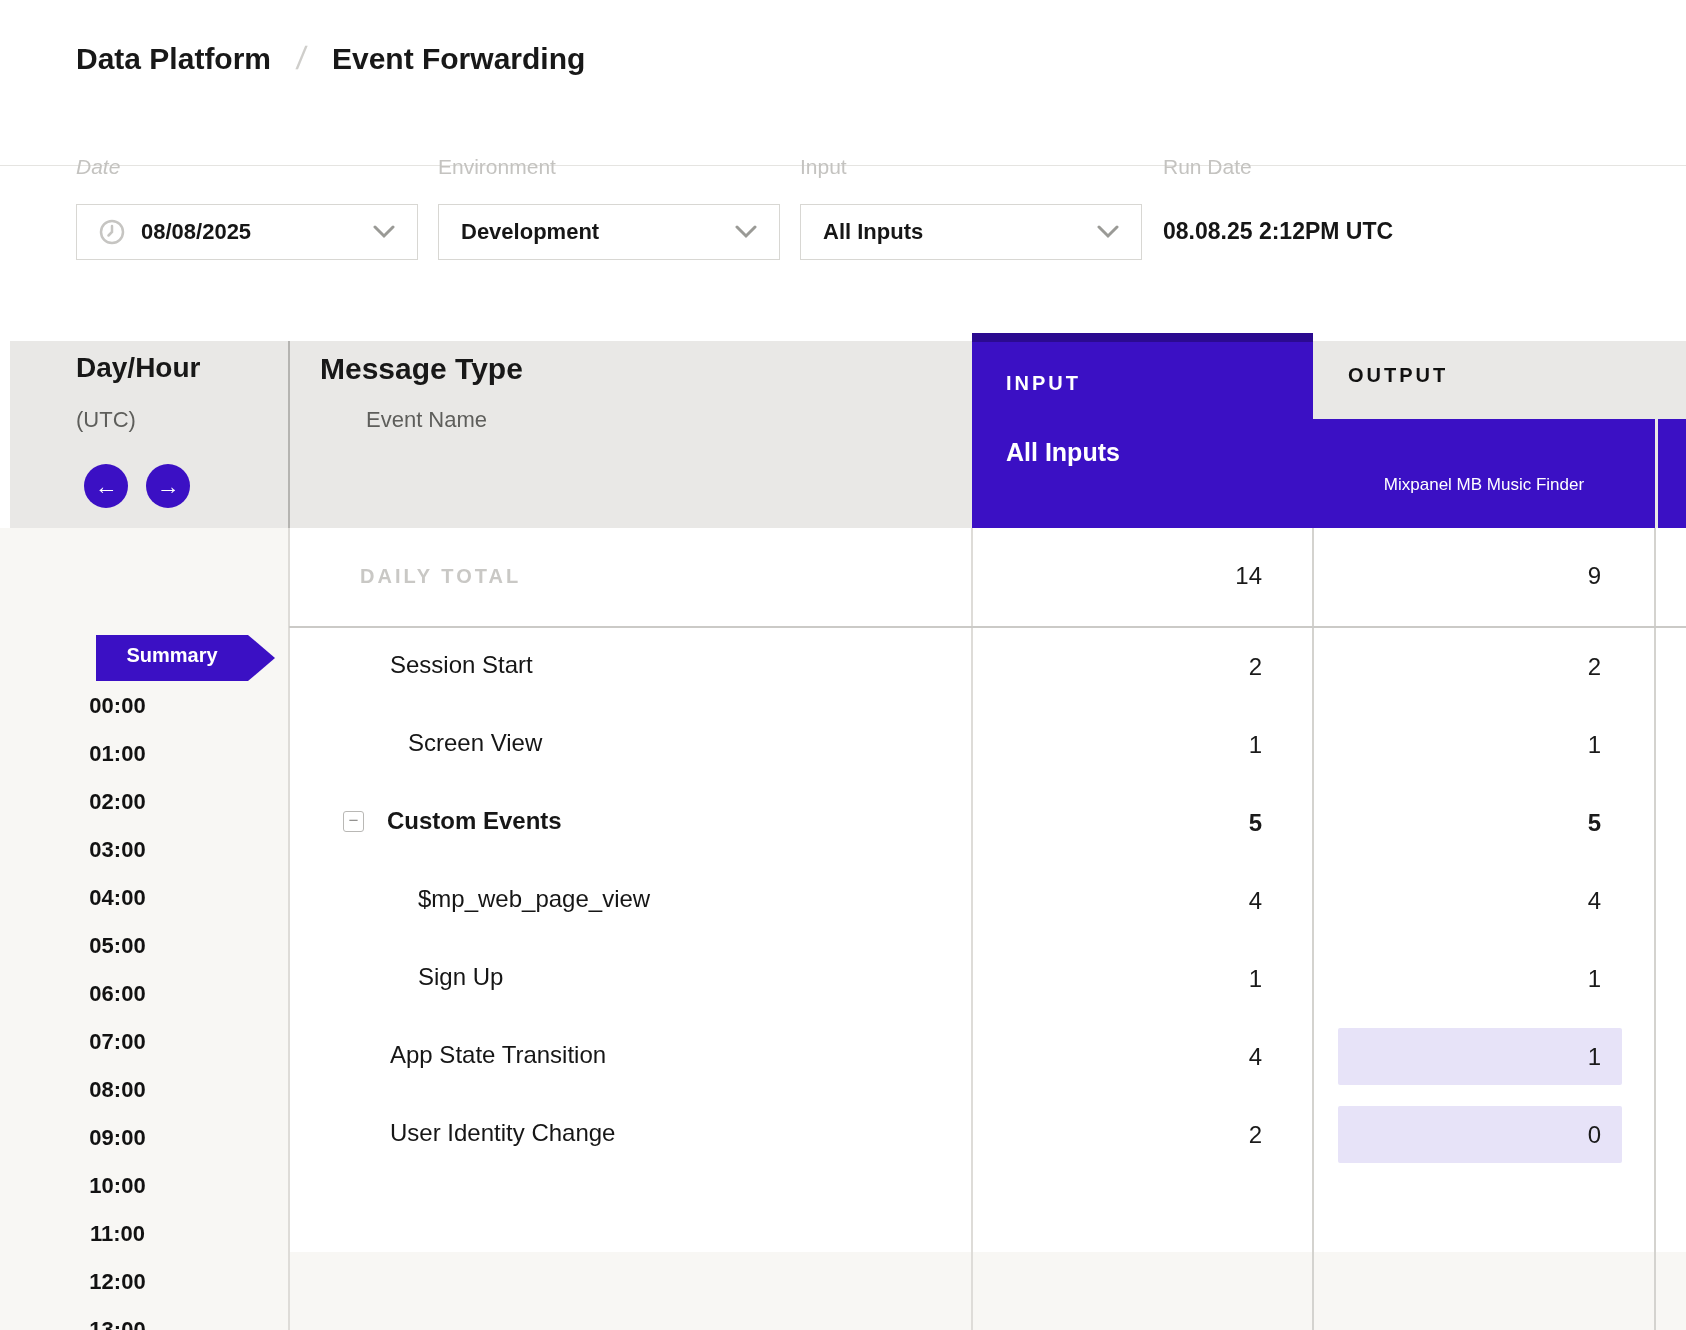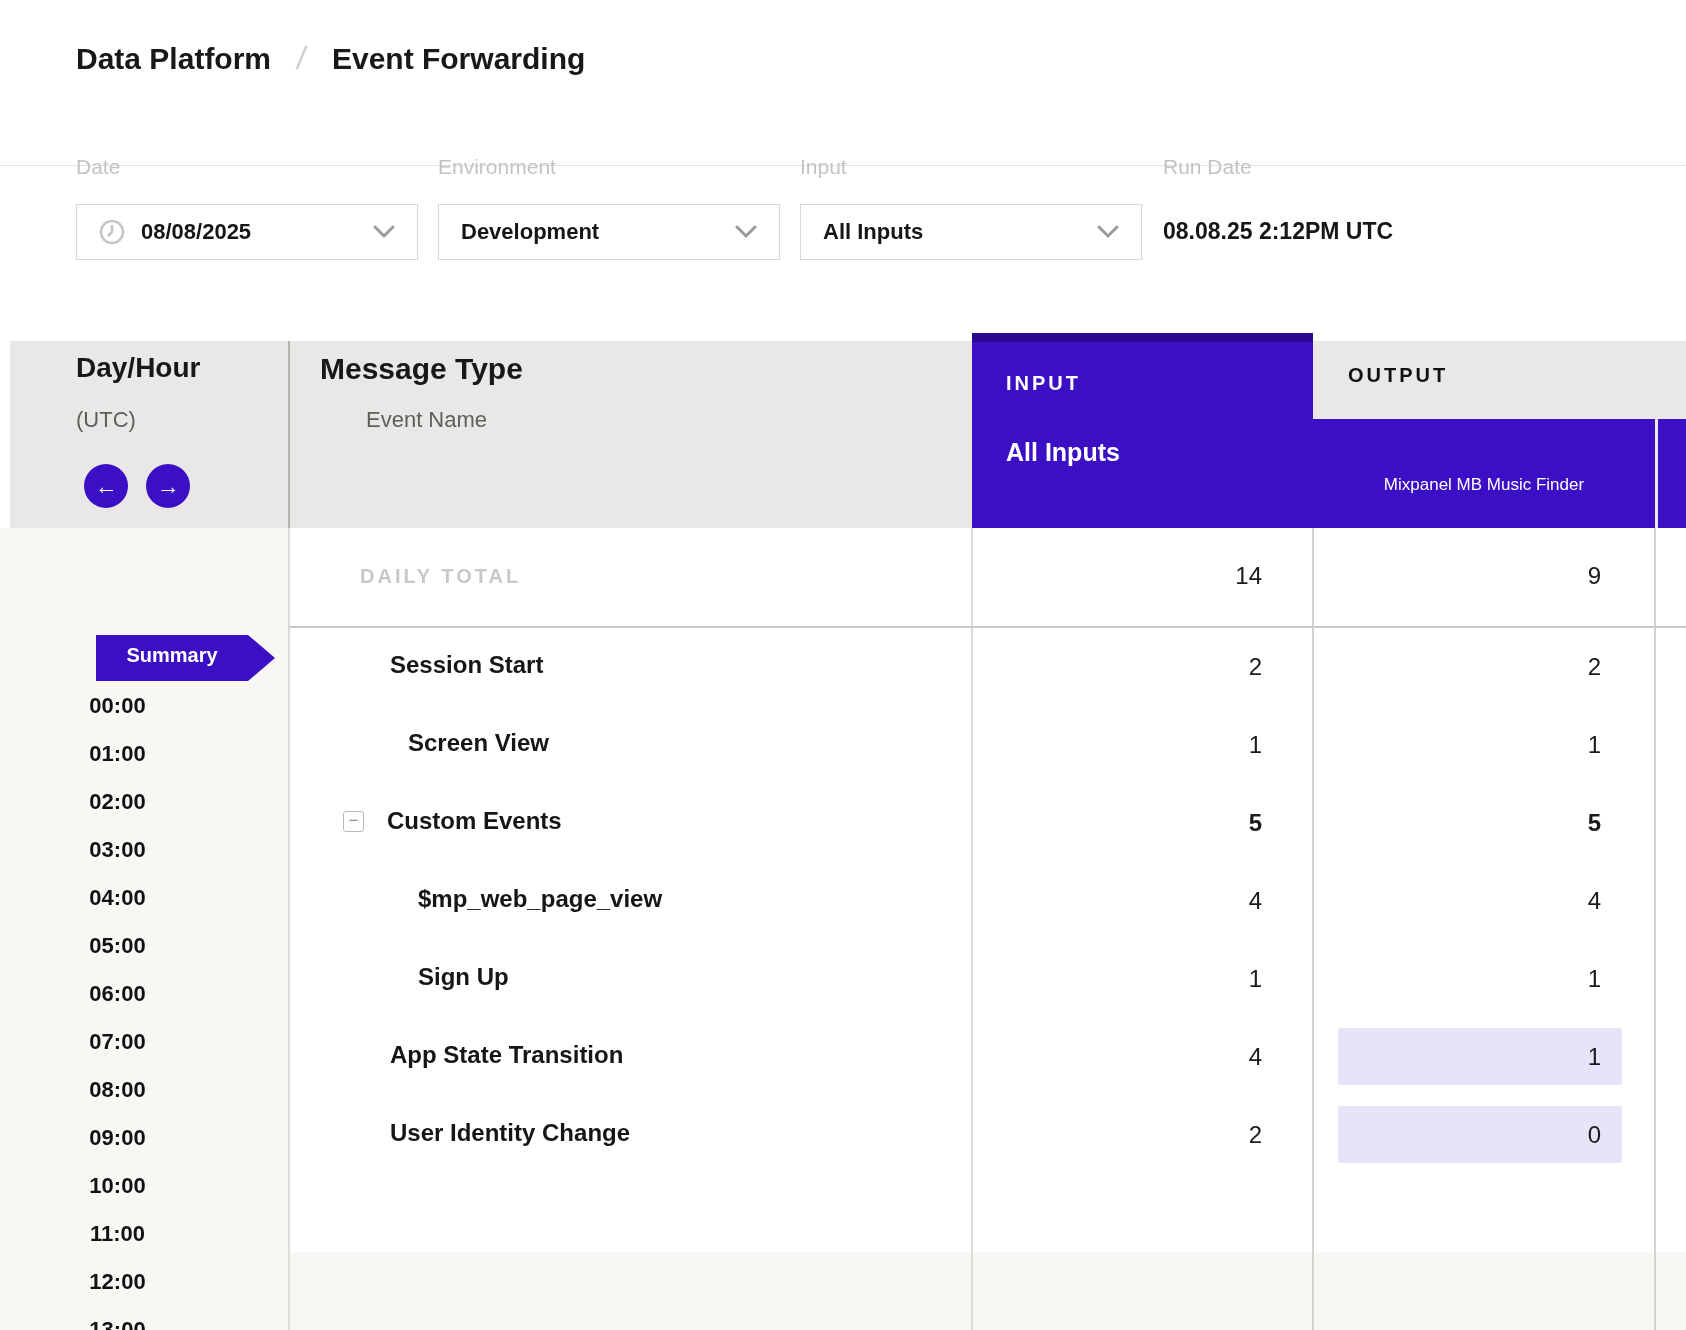--- a/index.html
+++ b/index.html
@@ -7,21 +7,21 @@
   .stage{
     position:relative; width:1686px; height:1330px; overflow:hidden;
     font-family:"Liberation Sans","DejaVu Sans",sans-serif; color:#181818; background:#fff;
   }
   
   .topbar{ position:absolute; left:0; top:0; width:1686px; height:166px; background:#fff; border-bottom:1px solid #e5e4e1;}
   .breadcrumb{ position:absolute; left:76px; top:40px; font-size:30px; font-weight:600; display:flex; align-items:center; }
   .crumb-sep{ color:#cfcecb; font-weight:300; margin:0 26px; font-size:32px; transform:skewX(-8deg); }
   
   .filter-label{ position:absolute; top:155px; font-size:21px; color:#c4c3c0; }
-  .fl-date{left:76px;} .fl-env{left:438px;} .fl-input{left:800px;} .fl-run{left:1163px;}
+  .fl-date{left:76px;font-style:italic;} .fl-env{left:438px;} .fl-input{left:800px;} .fl-run{left:1163px;}
   .selectbox{ position:absolute; top:204px; height:56px; width:342px; background:#fff; border:1px solid #d8d7d3;
     display:flex; align-items:center; padding:0 22px; cursor:pointer; }
   .sb-date{left:76px;} .sb-env{left:438px;} .sb-input{left:800px;}
   .selectbox .val{ font-size:22px; font-weight:700; color:#161616; }
   .selectbox .chev{ margin-left:auto; display:flex; }
   .clock{ margin-right:16px; display:flex; }
   .rundate{ position:absolute; left:1163px; top:218px; font-size:23px; font-weight:700; color:#161616; }
   
   .band{ position:absolute; left:10px; top:341px; width:1676px; height:187px; background:#e9e8e6; }
   .dayhour-title{ position:absolute; left:76px; top:352px; font-size:28px; font-weight:700; }
@@ -49,21 +49,21 @@
   .vl-289b{ left:288px; top:528px; height:802px; }
   .vl-972{ left:971px; top:528px; height:802px; }
   .vl-1313{ left:1312px; top:528px; height:802px; background:#d4d3cf; }
   .vl-1655{ left:1654px; top:528px; height:802px; background:#d4d3cf; }
   .daily-border{ position:absolute; left:289px; top:626px; width:1397px; height:2px; background:#cbcac7; }
   .daily-label{ position:absolute; left:360px; top:565px; font-size:20px; font-weight:700; letter-spacing:3px; color:#c9c8c5; }
   .num{ position:absolute; font-size:24px; color:#1a1a1a; text-align:right; }
   .num-in{ left:972px; width:290px; }
   .num-out{ left:1313px; width:288px; }
   .num-bold{ font-weight:700; }
-  .row-label{ position:absolute; font-size:24px; color:#161616;font-weight:bold; }
+  .row-label{ position:absolute; font-size:24px; color:#161616; }
   .row-label.bold{ font-weight:700; }
   .collapse-box{ position:absolute; left:343px; top:811px; width:21px; height:21px; border:1.5px solid #b9b8b5;
     border-radius:3px; color:#8f8e8b; font-size:17px; line-height:18px; text-align:center; cursor:pointer; background:#fff; }
   .hl{ position:absolute; left:1338px; width:284px; height:57px; background:#e7e3f8; border-radius:2px; }
   
   .summary-badge{ position:absolute; left:96px; top:635px; width:152px; height:46px; background:#3b10c4; cursor:pointer;padding-left:20px; }
   .summary-badge::after{ content:""; position:absolute; left:152px; top:0; width:0; height:0;
     border-top:23px solid transparent; border-bottom:23px solid transparent; border-left:27px solid #3b10c4; }
   .summary-badge span{ position:absolute; left:0; width:152px; top:9px; text-align:center; color:#fff; font-size:20px; font-weight:700; }
   .hour{ position:absolute; left:0; width:235px; text-align:center; font-size:22px; font-weight:700; color:#121212; cursor:pointer; }

